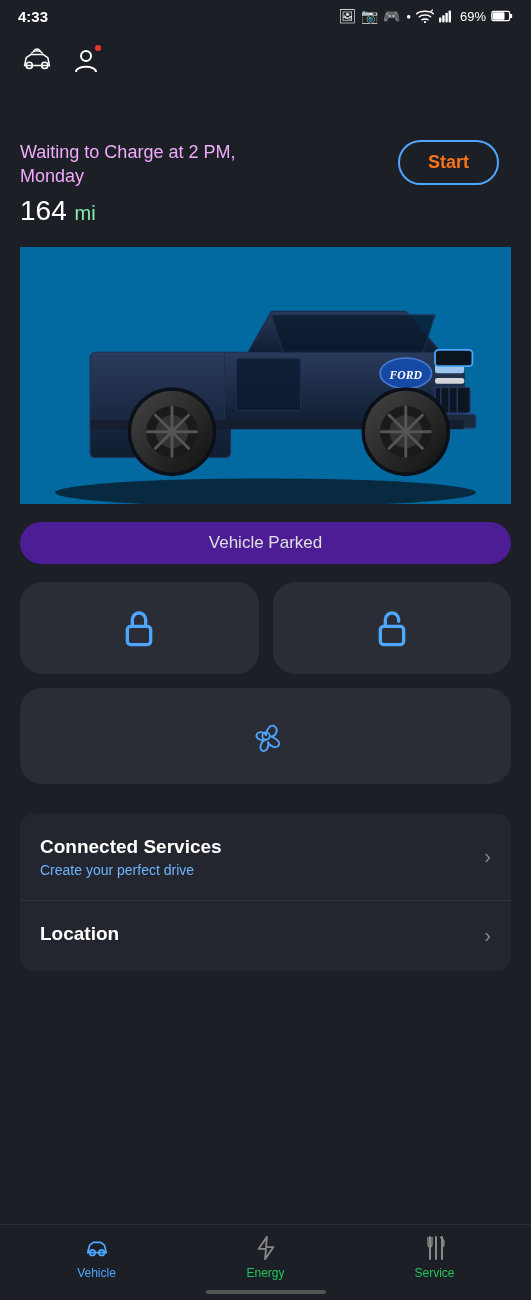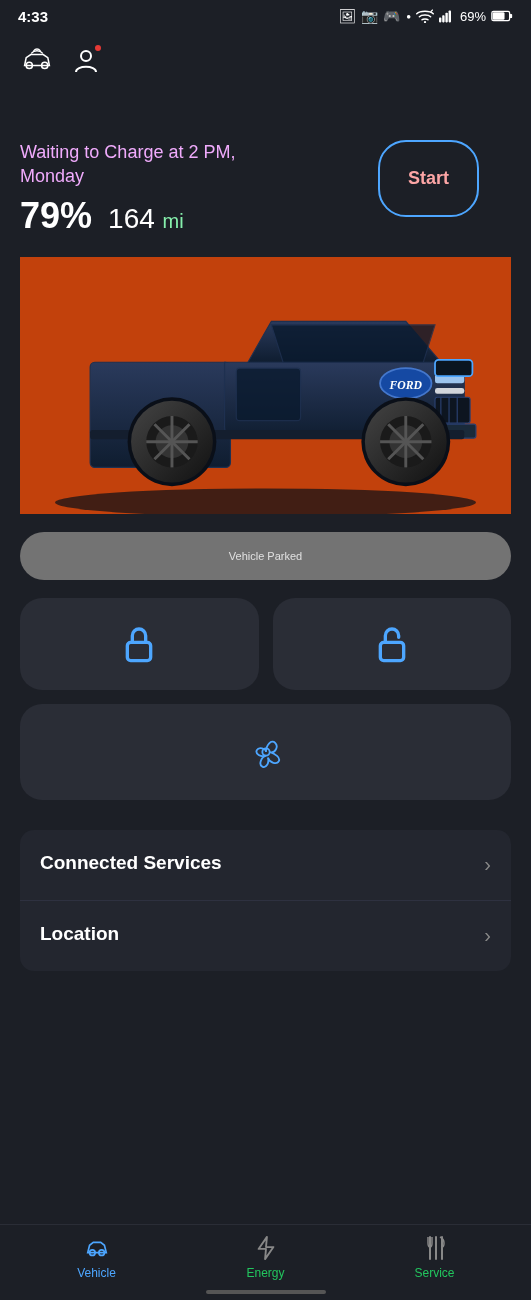--- a/index.html
+++ b/index.html
@@ -97,57 +97,57 @@
       font-size: 28px;
       font-weight: 500;
       color: #ffffff;
     }
     .charge-unit {
       font-size: 20px;
       color: #86efac;
     }
     .start-btn {
       position: absolute;
-      right: 32px;
+      right: 12px;
       top: 0;
       background: transparent;
       border: 2.5px solid #4da6ff;
       border-radius: 28px;
-      color: #fca5a5;
+      color: #f97316;
       font-size: 18px;
       font-weight: 600;
-      padding: 26px 28px;
+      padding: 10px 28px;
       cursor: pointer;
     }
     .charge-row {
       position: relative;
     }
 
     
     .car-image-section {
       display: flex;
       justify-content: center;
       align-items: center;
       margin: 10px 0 18px;
-      background: #c2410c;
+      background: #0369a1;
       min-height: 200px;
     }
     
     .truck-svg {
       width: 100%;
       height: 100%;
     }
 
     
     .vehicle-parked {
-      background: #737373;
+      background: #4c1d95;
       border-radius: 30px;
       text-align: center;
-      padding: 18px 0;
-      font-size: 11px;
+      padding: 11px 0;
+      font-size: 17px;
       color: #e0e0e0;
       font-weight: 500;
       margin: 0 0 18px;
     }
 
     
     .controls-row {
       display: flex;
       gap: 14px;
       margin-bottom: 14px;
@@ -346,21 +346,20 @@
 
   <div class="charge-section">
     <div class="charge-row">
       <div class="charge-status">
         <span>Waiting to Charge at 2 PM,</span><br>
         <span>Monday</span>
       </div>
       <button class="start-btn">Start</button>
     </div>
     <div class="charge-stats">
-      <span class="charge-percent">79%</span>
       <span class="charge-miles">
         <span>164</span>
         <span class="charge-unit">mi</span>
       </span>
     </div>
   </div>
 
   <div class="car-image-section">
 
     <svg class="truck-svg" viewBox="0 0 420 220" xmlns="http://www.w3.org/2000/svg">
@@ -447,20 +446,21 @@
 
       <path d="M24 24 C24 16 30 10 34 14 C38 18 34 26 28 24 C34 26 40 30 38 34 C36 38 28 36 26 30 C28 36 24 42 20 40 C16 38 18 30 24 28 C18 30 12 26 14 22 C16 18 24 20 24 24 Z" stroke="#4da6ff" stroke-width="2" fill="none"></path>
       <circle cx="24" cy="24" r="4" stroke="#4da6ff" stroke-width="2" fill="none"></circle>
     </svg>
   </button>
 
   <div class="services-section">
     <div class="service-item">
       <div class="service-item-text">
         <div class="service-item-title">Connected Services</div>
+        <div class="service-item-sub">Create your perfect drive</div>
       </div>
       <span class="chevron-right">›</span>
     </div>
     <div class="service-item">
       <div class="service-item-text">
         <div class="service-item-title">Location</div>
       </div>
       <span class="chevron-right">›</span>
     </div>
   </div>

